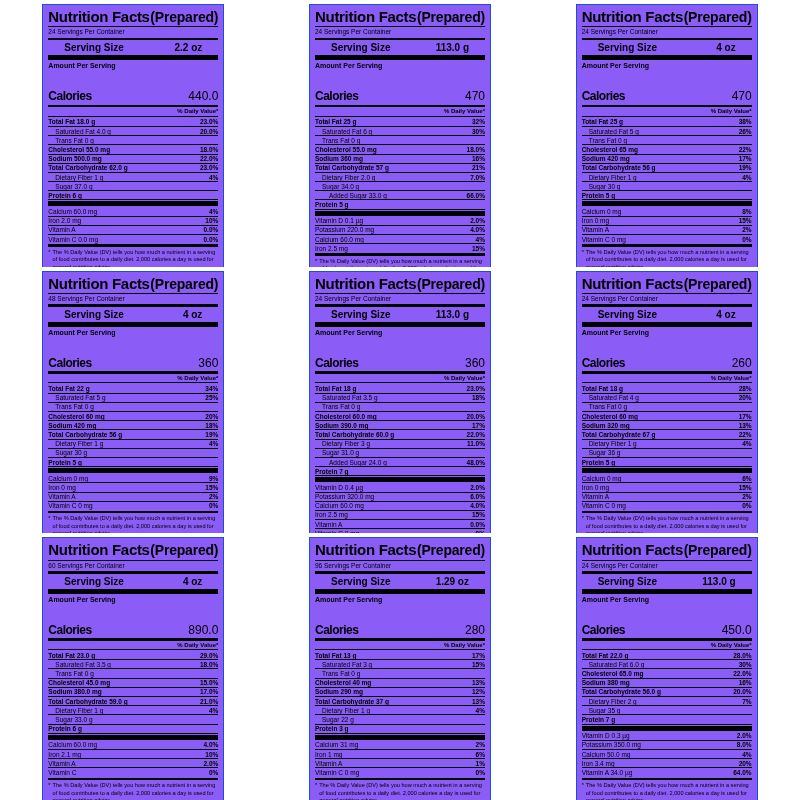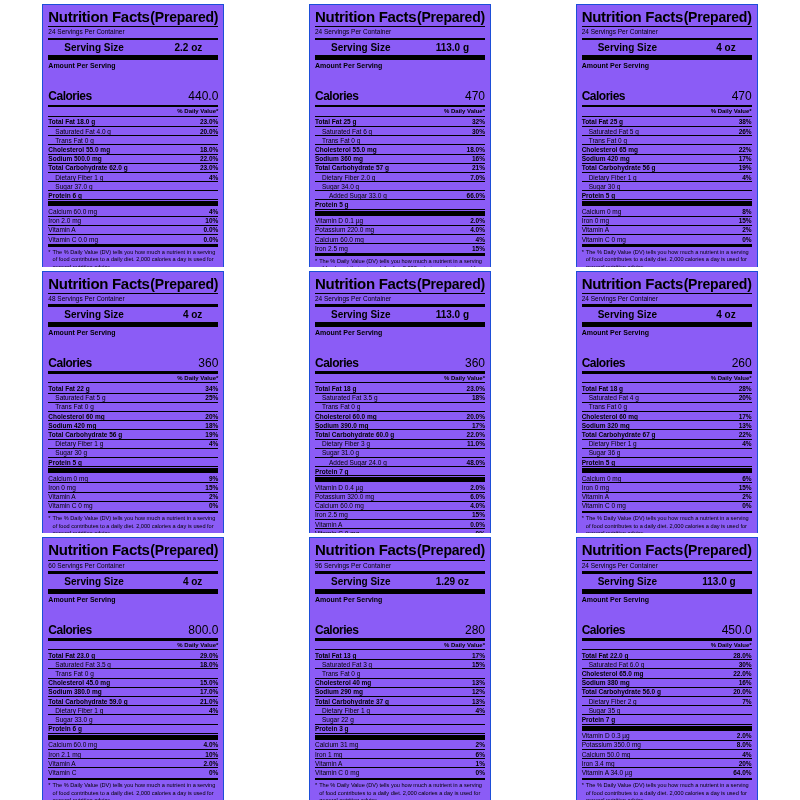--- a/index.html
+++ b/index.html
@@ -672,21 +672,21 @@
         <div class="servings">60 Servings Per Container</div>
         <div class="rule-med"></div>
         <div class="serving-size">
           <span>Serving Size</span>
           <span>4 oz</span>
         </div>
         <div class="rule-thick"></div>
         <div class="amount-per">Amount Per Serving</div>
         <div class="cal-row">
           <div class="cal-label">Calories</div>
-          <div class="cal-value">800.0</div>
+          <div class="cal-value">890.0</div>
         </div>
         <div class="rule-med"></div>
         <div class="dv-head">% Daily Value*</div>
         <div class="rule-thin"></div>
         <table class="nutr">
           <tbody>
             <tr>
               <td class="b">Total Fat 23.0 g</td>
               <td class="val">29.0%</td>
             </tr>

